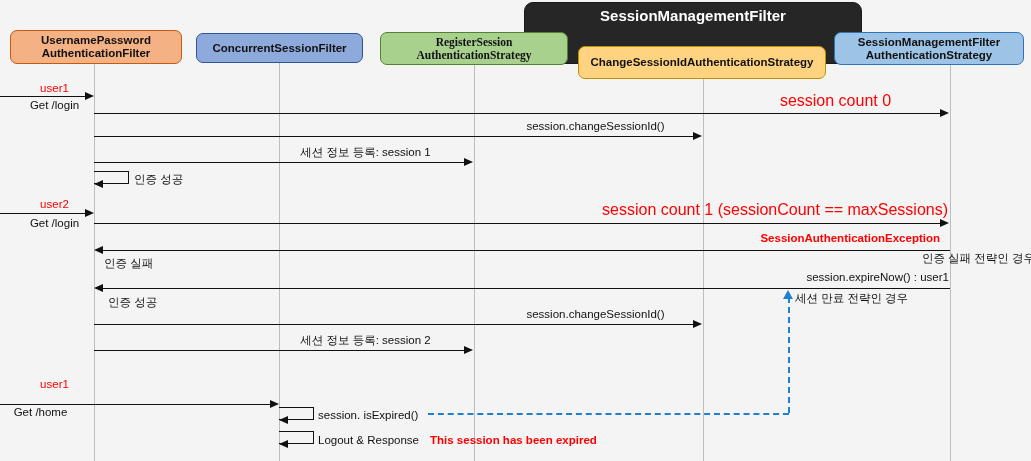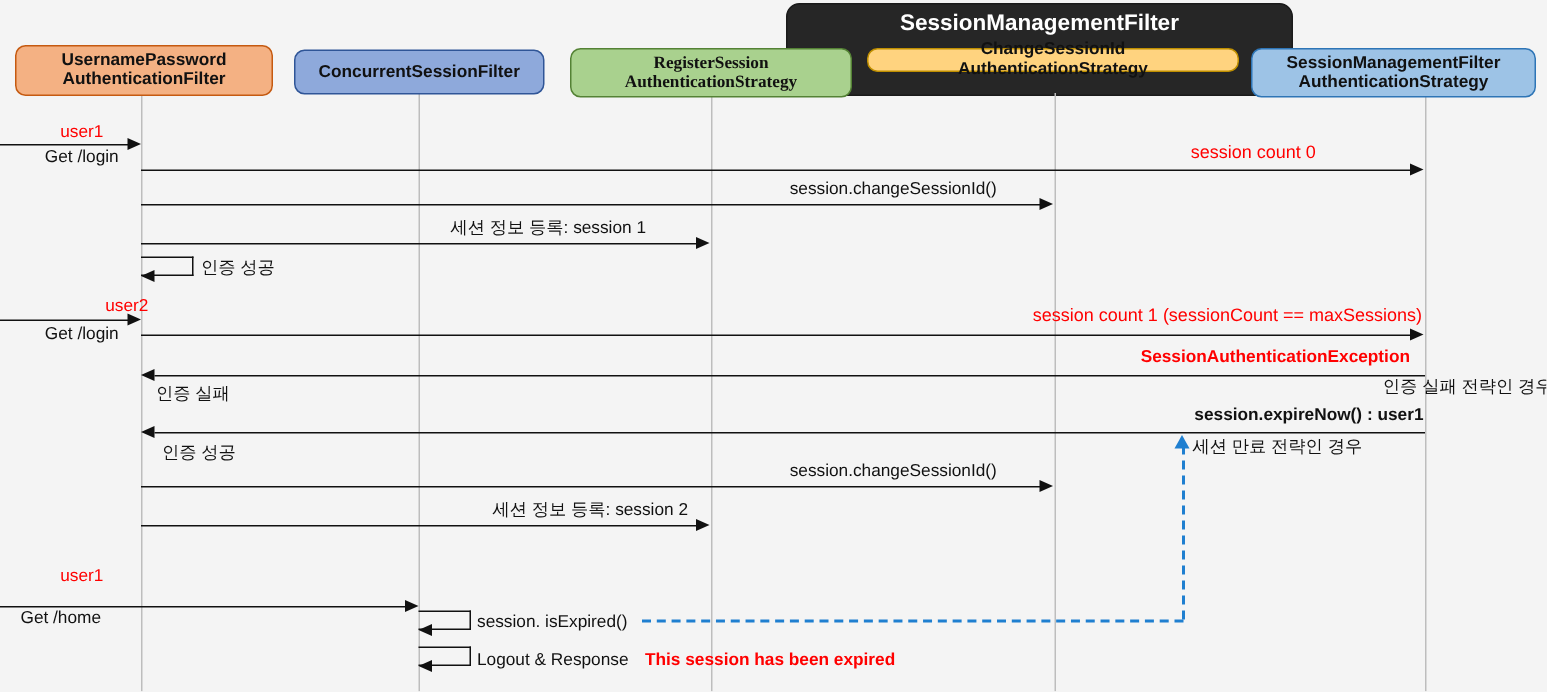--- a/index.html
+++ b/index.html
@@ -23,22 +23,22 @@
   .arrowR,.arrowL{position:absolute;width:0;height:0;}
   .arrowR{border-top:4.5px solid transparent;border-bottom:4.5px solid transparent;border-left:9px solid #111;}
   .arrowL{border-top:4.5px solid transparent;border-bottom:4.5px solid transparent;border-right:9px solid #111;}
   .arrowUp{position:absolute;width:0;height:0;border-left:5px solid transparent;border-right:5px solid transparent;border-bottom:9px solid #1f7fd0;}
 
   .selfloop{position:absolute;border:1.3px solid #111;border-left:none;box-sizing:border-box;}
 
   .lbl{position:absolute;font-size:11.5px;color:#111;white-space:nowrap;line-height:12px;}
   .lbl.red{color:#ff0000;}
   .lbl.redb{color:#ff0000;font-weight:bold;}
-  .lbl.b{font-weight:bold;}
-  .lbl.sm{font-size:12px;}
+  .lbl.b{font-weight:normal;}
+  .lbl.sm{font-size:16px;}
   .lbl.ctr{transform:translateX(-50%);padding-left:17px;}
   .lbl.rt{transform:translateX(-100%);}
 </style>
 </head>
 <body>
 
 <div id="canvas">
 
   <div class="group-box" style="left:524px;top:2px;width:338px;height:62px;">
     <span>SessionManagementFilter</span>
@@ -57,21 +57,21 @@
 
   <div class="part" style="left:196px;top:33px;width:167px;height:30px;background:#8ea9db;border-color:#2f5597;">
     <span>ConcurrentSessionFilter</span>
   </div>
 
   <div class="part" style="left:380px;top:32px;width:188px;height:33px;background:#a9d18e;border-color:#548235;flex-direction:column;font-family:Liberation Serif, serif;">
     <span>RegisterSession</span>
     <span>AuthenticationStrategy</span>
   </div>
 
-  <div class="part" style="left:578px;top:32px;width:248px;height:16px;background:#ffd37f;border-color:#bf8f00;flex-direction:column;">
+  <div class="part" style="left:578px;top:46px;width:248px;height:33px;background:#ffd37f;border-color:#bf8f00;flex-direction:row;">
     <span>ChangeSessionId</span>
     <span>AuthenticationStrategy</span>
   </div>
 
   <div class="part" style="left:834px;top:32px;width:190px;height:33px;background:#9dc3e6;border-color:#2e75b6;flex-direction:column;">
     <span>SessionManagementFilter</span>
     <span>AuthenticationStrategy</span>
   </div>
 
   <div class="msg" style="left:0px;top:96px;width:86px;"></div>
@@ -90,21 +90,21 @@
   <div class="msg" style="left:94px;top:162px;width:371px;"></div>
   <div class="arrowR" style="left:464px;top:157.5px;"></div>
   <div class="lbl ctr" style="left:357px;top:146px;">세션 정보 등록: session 1</div>
 
   <div class="selfloop" style="left:94px;top:171px;width:35px;height:13px;"></div>
   <div class="arrowL" style="left:94px;top:179.5px;"></div>
   <div class="lbl" style="left:134px;top:173px;">인증 성공</div>
 
   <div class="msg" style="left:0px;top:213px;width:86px;"></div>
   <div class="arrowR" style="left:85px;top:208.5px;"></div>
-  <div class="lbl red ctr" style="left:46px;top:198px;margin-left:30px;">user2</div>
+  <div class="lbl red ctr" style="left:46px;top:198px;">user2</div>
   <div class="lbl ctr" style="left:46px;top:217px;">Get /login</div>
 
   <div class="msg" style="left:94px;top:223px;width:847px;"></div>
   <div class="arrowR" style="left:940px;top:218.5px;"></div>
   <div class="lbl red sm rt" style="left:948px;top:204px;">session count 1 (sessionCount == maxSessions)</div>
 
   <div class="lbl redb rt" style="left:940px;top:232px;">SessionAuthenticationException</div>
 
   <div class="msg" style="left:103px;top:250px;width:847px;"></div>
   <div class="arrowL" style="left:94px;top:245.5px;"></div>
@@ -124,21 +124,21 @@
   <div class="vline" style="left:788px;top:297px;height:116px;"></div>
   <div class="msg blue" style="left:428px;top:413px;width:361px;"></div>
   <div class="lbl" style="left:795px;top:292px;">세션 만료 전략인 경우</div>
 
   <div class="msg" style="left:94px;top:324px;width:600px;"></div>
   <div class="arrowR" style="left:693px;top:319.5px;"></div>
   <div class="lbl ctr" style="left:587px;top:308px;">session.changeSessionId()</div>
 
   <div class="msg" style="left:94px;top:350px;width:371px;"></div>
   <div class="arrowR" style="left:464px;top:345.5px;"></div>
-  <div class="lbl ctr" style="left:357px;top:334px;margin-left:28px;">세션 정보 등록: session 2</div>
+  <div class="lbl ctr" style="left:357px;top:334px;">세션 정보 등록: session 2</div>
 
   <div class="msg" style="left:0px;top:404px;width:271px;"></div>
   <div class="arrowR" style="left:270px;top:399.5px;"></div>
   <div class="lbl red ctr" style="left:46px;top:378px;">user1</div>
   <div class="lbl ctr" style="left:32px;top:406px;">Get /home</div>
 
   <div class="selfloop" style="left:279px;top:407px;width:35px;height:13px;"></div>
   <div class="arrowL" style="left:279px;top:415.5px;"></div>
   <div class="lbl" style="left:318px;top:409px;">session. isExpired()</div>
 

